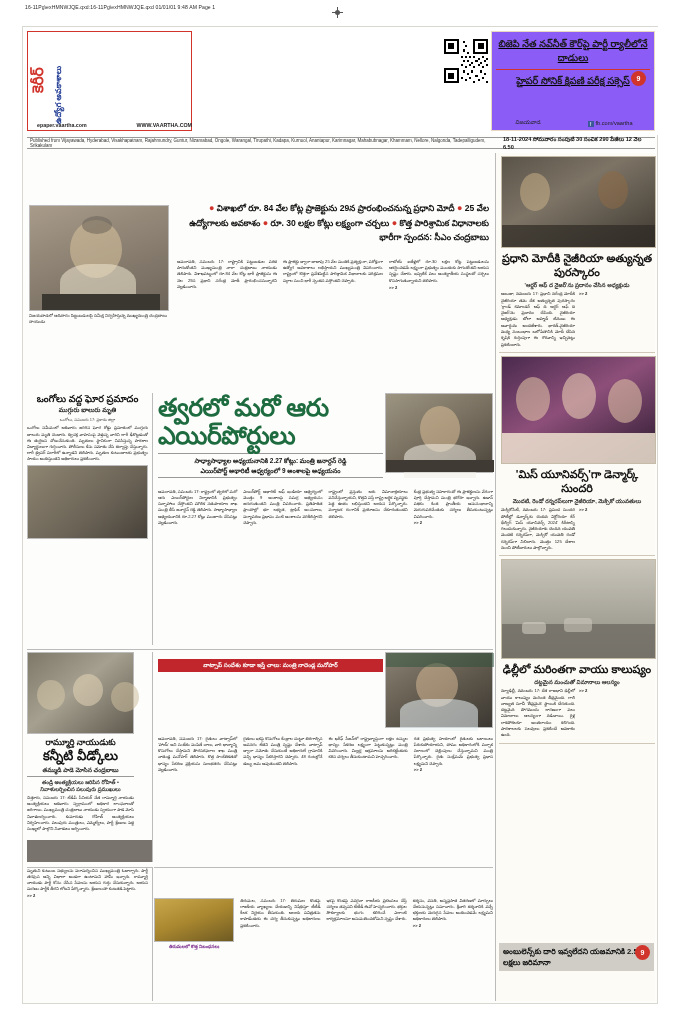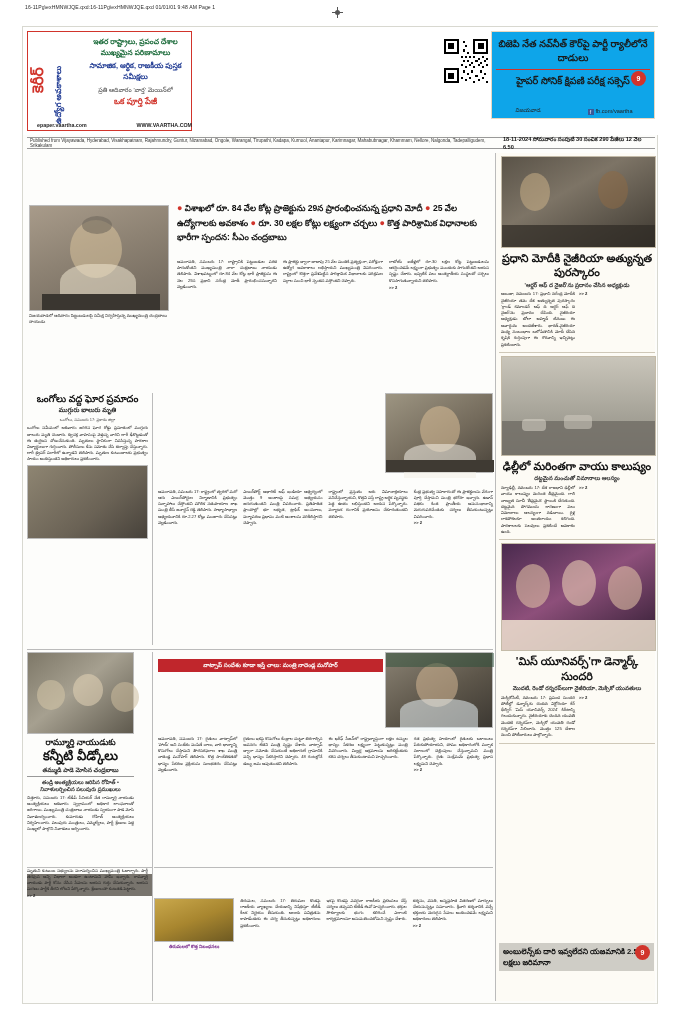--- a/index.html
+++ b/index.html
@@ -106,23 +106,23 @@
   .logo-rule2 {
     position: absolute; left: 0; top: 100px; width: 268px; height: 1.2px;
     background: #d1342b;
   }
   .qr {
     position: absolute; left: 421px; top: 12px; width: 44px; height: 44px;
     background: #fff;
   }
 
   .topbox {
-    position: absolute; left: 468px; top: 4px; width: 164px; height: 88px;
-    background: #0ea5e9; border: 1px solid #e8d8c2;
-    text-align: center; padding: 5px 4px 0 4px;
+    position: absolute; left: 468px; top: 4px; width: 164px; height: 100px;
+    background: #8b5cf6; border: 1px solid #e8d8c2;
+    text-align: center; padding: 5px 4px 0 4px; text-decoration: underline;
   }
   .topbox h3 {
     font-size: 9.6px; color: #1a1a1a; font-weight: bold; line-height: 1.45;
   }
   .topbox-rule {
     width: 100%; height: 1.6px; background: #d1342b; margin: 4px 0 4px 0;
   }
   .page-badge {
     position: absolute; right: 8px; top: 39px;
     width: 15px; height: 15px; border-radius: 50%; background: #d1342b;
@@ -168,21 +168,21 @@
     border: 1px solid #bbb;
     overflow: hidden;
   }
   .photo-cap {
     position: absolute; left: 2px; top: 116px; width: 140px;
     font-size: 4.3px; color: #333; line-height: 1.35;
   }
   .bullets {
     position: absolute; left: 150px; top: 4px; width: 312px;
     font-size: 8.6px; color: #111; line-height: 1.62; font-weight: bold;
-    text-align: left;
+    text-align: right;
   }
   .bullets .dot { color: #d1342b; font-size: 9px; }
   .lead-cols {
     position: absolute; left: 150px; top: 62px; width: 312px; height: 128px;
     display: flex; gap: 6px;
   }
   .lead-col { flex: 1; }
   .lead-col p {
     font-size: 4.1px; color: #222; line-height: 1.52; text-align: justify;
     margin-bottom: 1.5px;
@@ -261,21 +261,21 @@
   }
   .d2-textcols > div { flex: 1; }
   .d2-textcols p { font-size: 4.1px; color: #222; line-height: 1.5; text-align: justify; }
 
   
   .deck3 {
     position: absolute; left: 4px; top: 622px; width: 466px; height: 214px;
     border-top: 1px solid #bbb;
   }
   .d3-left {
-    position: absolute; left: 0; top: 2px; width: 126px; height: 244px;
+    position: absolute; left: 0; top: 2px; width: 126px; height: 210px;
     border-right: 1px solid #bbb; padding-right: 18px;
   }
   .d3-photo {
     width: 100%; height: 82px;
     background: linear-gradient(140deg, #7e7868 0%, #a6a090 45%, #5f5a4e 100%);
     border: 1px solid #bbb;
   }
   .d3-h1 { text-align: center; font-size: 8.4px; font-weight: bold; color: #111; margin-top: 3px; line-height: 1.3; }
   .d3-h2 { text-align: center; font-size: 13px; font-weight: bold; color: #111; line-height: 1.2; }
   .d3-h3 { text-align: center; font-size: 6px; font-weight: bold; color: #222; margin-top: 2px; line-height: 1.35;
@@ -348,26 +348,20 @@
 </div>
 
 <div class="page">
 
   <div class="masthead">
 
     <div class="promo-box">
       <div class="promo-vert">
         <div class="promo-vert-red">కెరీర్</div>
         <div class="promo-vert-blue">ఉద్యోగ అవకాశాలు</div>
-      </div>
-      <div class="promo-lines">
-        <div class="promo-l1">ఇతర రాష్ట్రాలు, ప్రపంచ దేశాల ముఖ్యమైన పరిణామాలు</div>
-        <div class="promo-l2">సామాజిక, ఆర్థిక, రాజకీయ పుస్తక సమీక్షలు</div>
-        <div class="promo-l3">ప్రతి ఆదివారం 'వార్త' మెయిన్‌లో</div>
-        <div class="promo-l4">ఒక పూర్తి పేజీ</div>
       </div>
       <div class="promo-urls">
         <span>epaper.vaartha.com</span>
         <span>WWW.VAARTHA.COM</span>
       </div>
     </div>
 
 
     <svg class="qr" viewBox="0 0 21 21" shape-rendering="crispEdges">
       <rect width="21" height="21" fill="#fff"></rect>
@@ -489,73 +483,80 @@
         <div>
             <p>అబుజా, నవంబరు 17: ప్రధాని నరేంద్ర మోదీకి నైజీరియా తమ దేశ అత్యున్నత పురస్కారం 'గ్రాండ్ కమాండర్ ఆఫ్ ది ఆర్డర్ ఆఫ్ ది నైజర్'ను ప్రదానం చేసింది. నైజీరియా అధ్యక్షుడు బోలా అహ్మద్ టినుబు ఈ అవార్డును అందజేశారు. భారత్-నైజీరియా మధ్య సంబంధాల బలోపేతానికి మోదీ చేసిన కృషికి గుర్తింపుగా ఈ గౌరవాన్ని ఇచ్చినట్లు ప్రకటించారు.</p>
           </div>
         <div>
             <p class="contd">&gt;&gt; 2</p>
           </div>
       </div>
     </div>
 
     <div class="r-sec">
+      <div class="r-photo" style="height:108px;background:linear-gradient(150deg,#4a2a4e 0%,#8d4f7a 45%,#2b1a2e 100%);">
+        <div class="blob" style="left:14px;top:20px;width:34px;height:44px;background:#e6c9a8;"></div>
+        <div class="blob" style="left:60px;top:16px;width:34px;height:46px;background:#f0d7b8;"></div>
+        <div class="blob" style="left:106px;top:22px;width:34px;height:44px;background:#e6c9a8;"></div>
+        <div style="position:absolute;left:0;bottom:0;width:155px;height:30px;background:#efe2d0;opacity:.85;"></div>
+      </div>
+      <div class="r-head">'మిస్ యూనివర్స్'గా డెన్మార్క్ సుందరి</div>
+      <div class="r-sub">మొదటి, రెండో రన్నరప్‌లుగా నైజీరియా, మెక్సికో యువతులు</div>
+      <div class="r-body r-cols">
+        <div>
+            <p>మెక్సికోసిటీ, నవంబరు 17: ప్రపంచ సుందరి పోటీల్లో డెన్మార్క్‌కు చెందిన విక్టోరియా కేర్ థీల్విగ్ 'మిస్ యూనివర్స్ 2024' కిరీటాన్ని గెలుచుకున్నారు. నైజీరియాకు చెందిన యువతి మొదటి రన్నరప్‌గా, మెక్సికో యువతి రెండో రన్నరప్‌గా నిలిచారు. మొత్తం 125 దేశాల నుంచి పోటీదారులు పాల్గొన్నారు.</p>
+          </div>
+        <div>
+            <p class="contd">&gt;&gt; 2</p>
+          </div>
+      </div>
+    </div>
+
+    <div class="r-sec">
       <div class="r-photo" style="height:100px;background:linear-gradient(180deg,#c9c5ba 0%,#a8a59a 55%,#8e8b82 100%);">
         <div style="position:absolute;left:0;bottom:0;width:155px;height:34px;background:#6f6c64;opacity:.8;"></div>
         <div class="blob" style="left:20px;top:62px;width:24px;height:12px;background:#d8d4c8;border-radius:4px;"></div>
         <div class="blob" style="left:62px;top:58px;width:28px;height:14px;background:#cfcbbf;border-radius:4px;"></div>
       </div>
       <div class="r-head">ఢిల్లీలో మరింతగా వాయు కాలుష్యం</div>
       <div class="r-sub">దట్టమైన మంచుతో విమానాలు ఆలస్యం</div>
       <div class="r-body r-cols">
         <div>
             <p>న్యూఢిల్లీ, నవంబరు 17: దేశ రాజధాని ఢిల్లీలో వాయు కాలుష్యం మరింత తీవ్రమైంది. గాలి నాణ్యత సూచీ 'తీవ్రమైన' స్థాయికి చేరుకుంది. దట్టమైన పొగమంచు కారణంగా పలు విమానాలు ఆలస్యంగా నడిచాయి. రైళ్ల రాకపోకలకూ అంతరాయం కలిగింది. పాఠశాలలకు సెలవులు ప్రకటించే అవకాశం ఉంది.</p>
           </div>
         <div>
             <p class="contd">&gt;&gt; 2</p>
           </div>
       </div>
     </div>
 
-    <div class="r-sec">
-      <div class="r-photo" style="height:108px;background:linear-gradient(150deg,#4a2a4e 0%,#8d4f7a 45%,#2b1a2e 100%);">
-        <div class="blob" style="left:14px;top:20px;width:34px;height:44px;background:#e6c9a8;"></div>
-        <div class="blob" style="left:60px;top:16px;width:34px;height:46px;background:#f0d7b8;"></div>
-        <div class="blob" style="left:106px;top:22px;width:34px;height:44px;background:#e6c9a8;"></div>
-        <div style="position:absolute;left:0;bottom:0;width:155px;height:30px;background:#efe2d0;opacity:.85;"></div>
-      </div>
-      <div class="r-head">'మిస్ యూనివర్స్'గా డెన్మార్క్ సుందరి</div>
-      <div class="r-sub">మొదటి, రెండో రన్నరప్‌లుగా నైజీరియా, మెక్సికో యువతులు</div>
-      <div class="r-body r-cols">
-        <div>
-            <p>మెక్సికోసిటీ, నవంబరు 17: ప్రపంచ సుందరి పోటీల్లో డెన్మార్క్‌కు చెందిన విక్టోరియా కేర్ థీల్విగ్ 'మిస్ యూనివర్స్ 2024' కిరీటాన్ని గెలుచుకున్నారు. నైజీరియాకు చెందిన యువతి మొదటి రన్నరప్‌గా, మెక్సికో యువతి రెండో రన్నరప్‌గా నిలిచారు. మొత్తం 125 దేశాల నుంచి పోటీదారులు పాల్గొన్నారు.</p>
-          </div>
-        <div>
-            <p class="contd">&gt;&gt; 2</p>
-          </div>
-      </div>
-    </div>
-
     <div style="position:absolute;left:3px;bottom:30px;width:155px;background:#cfcdc6;padding:3px 4px;">
       <div style="font-size:7.6px;font-weight:bold;color:#111;line-height:1.45;">అంబులెన్స్‌కు దారి ఇవ్వలేదని యజమానికి 2.5 లక్షలు జరిమానా</div>
       <div class="page-badge" style="right:4px;top:2px;">9</div>
     </div>
 
   </div>
 
   <div class="deck2">
 
     <div class="d2-left">
       <div class="d2-h1">ఒంగోలు వద్ద ఘోర ప్రమాదం</div>
       <div class="d2-h2">ముగ్గురు బాలురు మృతి</div>
       <div class="d2-meta">ఒంగోలు, నవంబరు 17: ప్రకాశం జిల్లా</div>
       <p>ఒంగోలు సమీపంలో ఆదివారం జరిగిన ఘోర రోడ్డు ప్రమాదంలో ముగ్గురు బాలురు మృతి చెందారు. ద్విచక్ర వాహనంపై వెళ్తున్న వారిని లారీ ఢీకొట్టడంతో ఈ దుర్ఘటన చోటుచేసుకుంది. మృతులు స్థానికంగా నివసిస్తున్న పాఠశాల విద్యార్థులుగా గుర్తించారు. పోలీసులు కేసు నమోదు చేసి దర్యాప్తు చేస్తున్నారు. లారీ డ్రైవర్ పరారీలో ఉన్నాడని తెలిపారు. మృతుల కుటుంబాలకు ప్రభుత్వం సాయం అందిస్తుందని అధికారులు ప్రకటించారు.</p>
       <div class="d2-photo"></div>
     </div>
 
+    <div class="d2-mid">
+      <div class="d2-big">త్వరలో మరో ఆరు ఎయిర్‌పోర్టులు</div>
+      <div class="d2-subs">
+        <div>సాధ్యాసాధ్యాల అధ్యయనానికి 2.27 కోట్లు: మంత్రి జనార్దన్ రెడ్డి</div>
+        <div>ఎయిర్‌పోర్ట్ అథారిటీ ఆధ్వర్యంలో 9 అంశాలపై అధ్యయనం</div>
+      </div>
+    </div>
 
     <div class="d2-photo2">
       <div class="blob" style="left:34px;top:12px;width:40px;height:46px;background:#d8bd97;"></div>
       <div class="blob" style="left:18px;top:50px;width:72px;height:34px;background:#f2eee6;border-radius:38% 38% 0 0;"></div>
       <div style="position:absolute;left:0;bottom:0;width:108px;height:12px;background:#3f3a33;"></div>
     </div>
 
     <div class="d2-textcols">
       <div>
           <p>అమరావతి, నవంబరు 17: రాష్ట్రంలో త్వరలో మరో ఆరు ఎయిర్‌పోర్టుల నిర్మాణానికి ప్రభుత్వం సన్నాహాలు చేస్తోందని మౌలిక సదుపాయాల శాఖ మంత్రి బీసీ జనార్దన్ రెడ్డి తెలిపారు. సాధ్యాసాధ్యాల అధ్యయనానికి రూ.2.27 కోట్లు మంజూరు చేసినట్లు వెల్లడించారు.</p>

